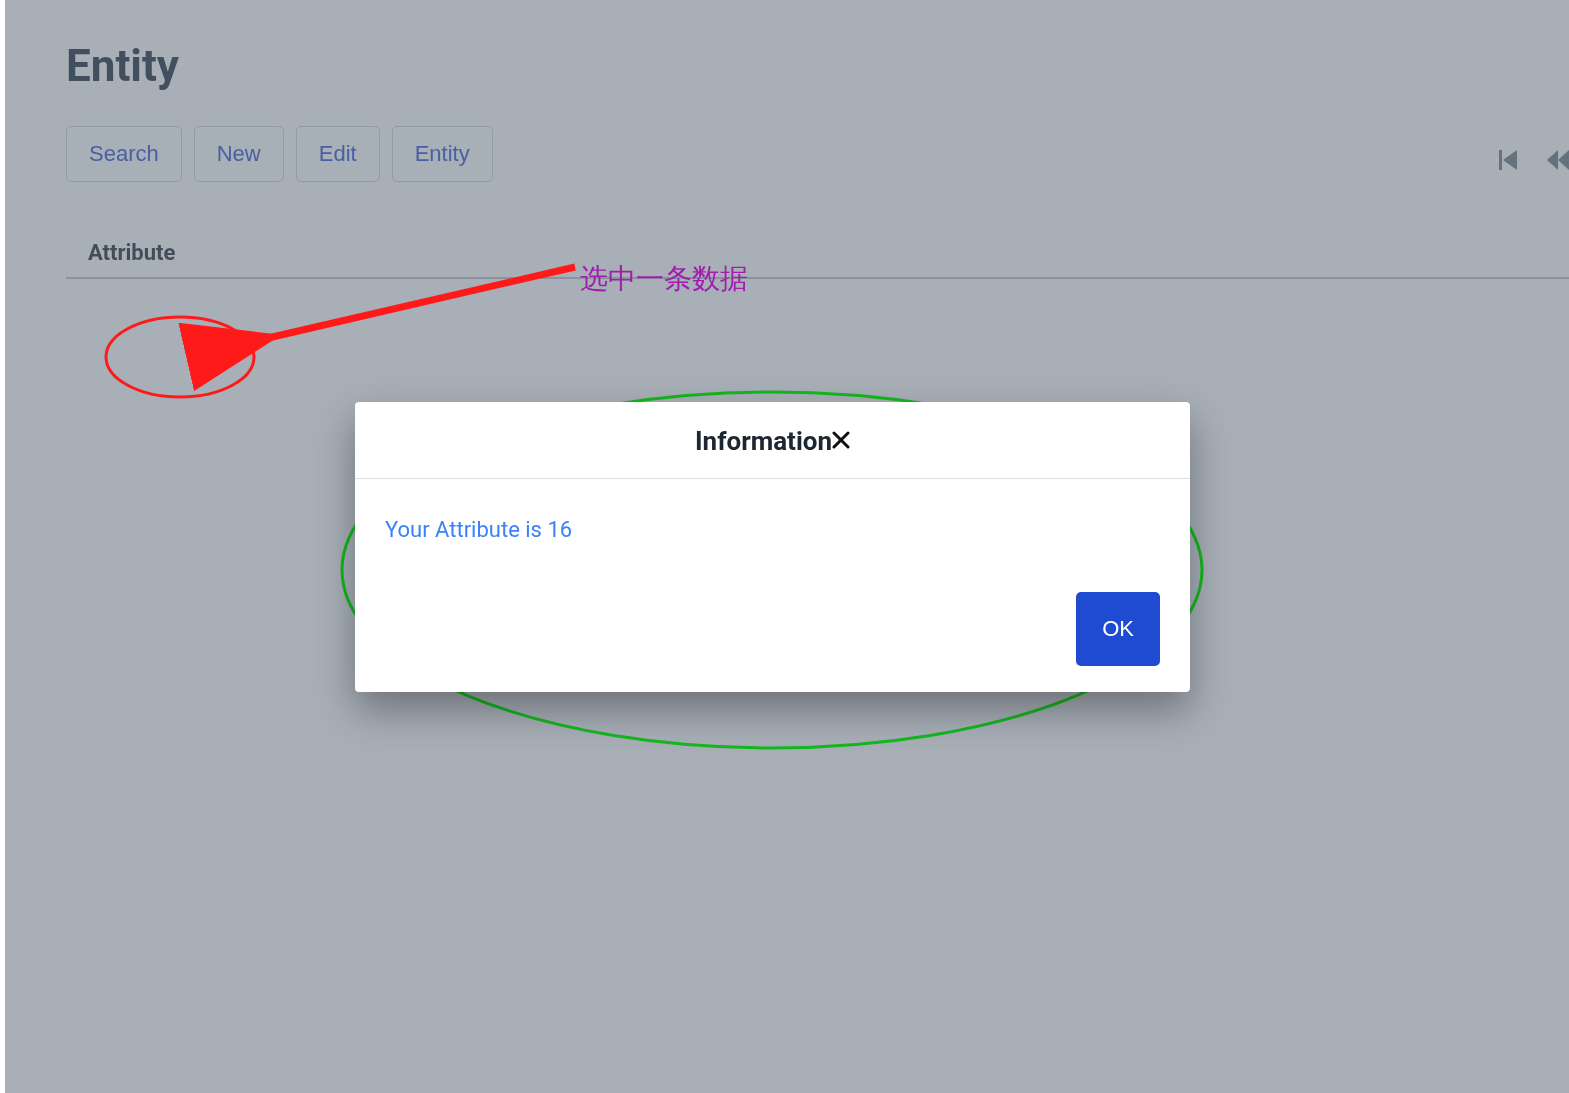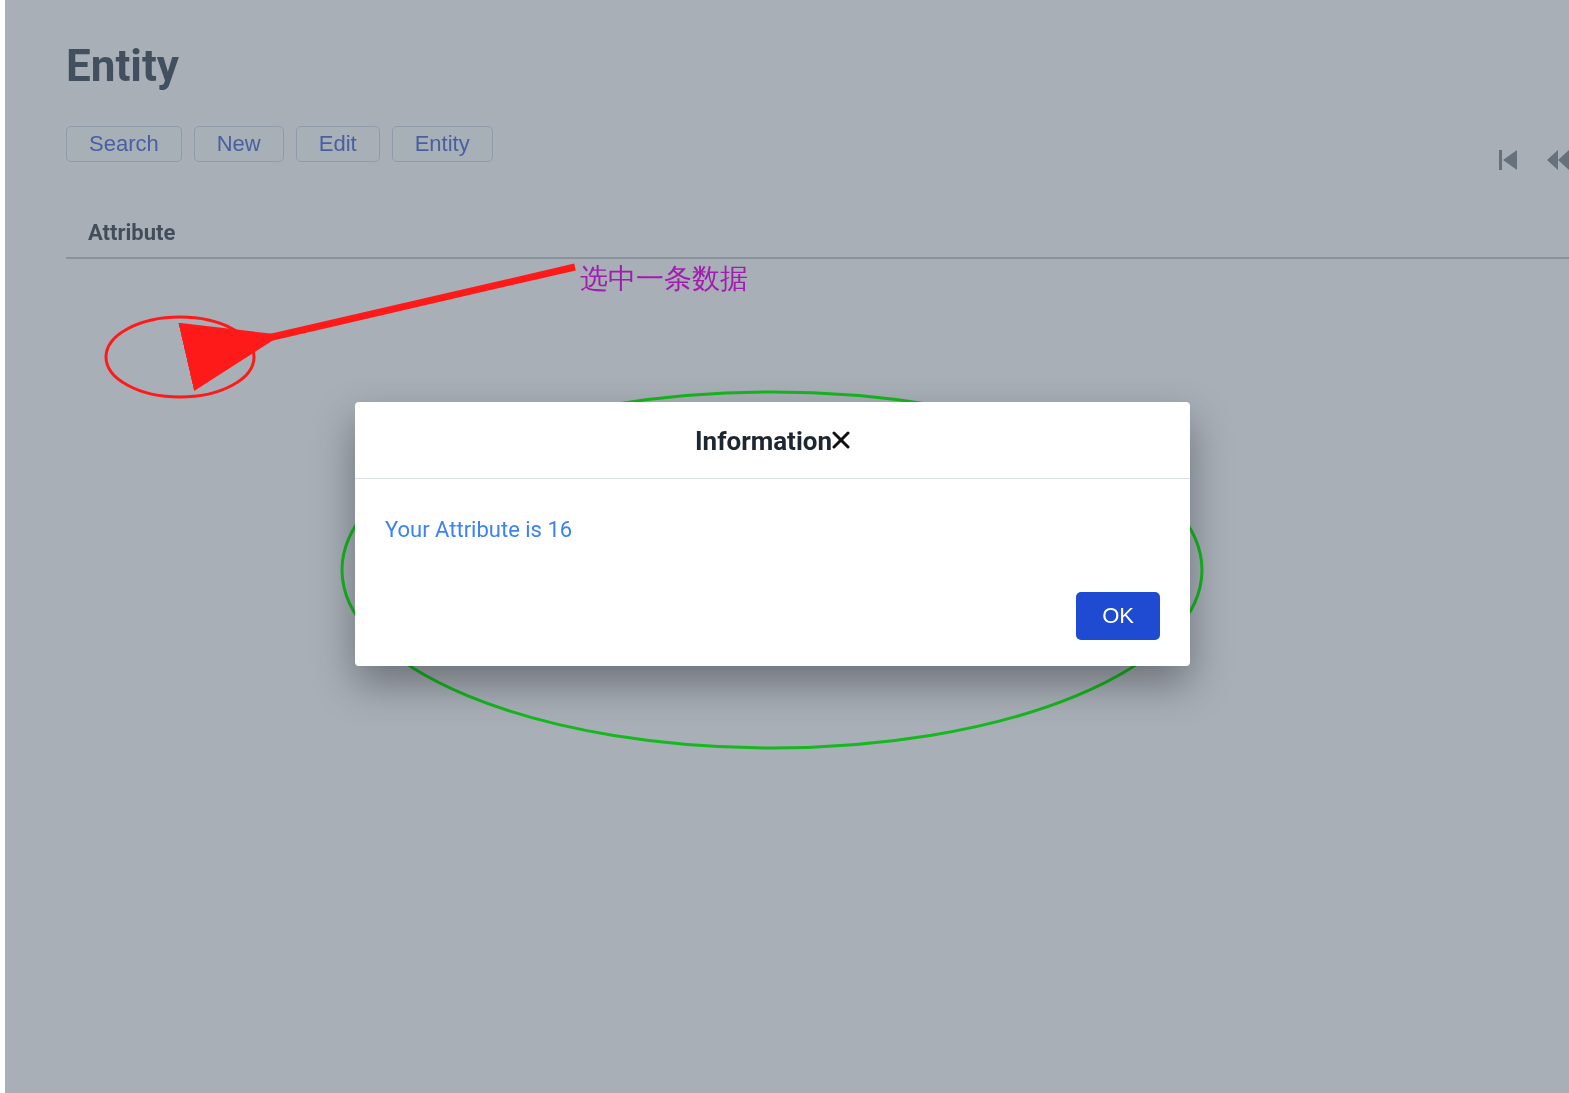--- a/index.html
+++ b/index.html
@@ -39,21 +39,21 @@
   .toolbar {
     display: flex;
     gap: 12px;
     margin-bottom: 46px;
   }
   .toolbar-btn {
     border: 1px solid #c9d3e0;
     background: #fdfefe;
     color: #2d4ed1;
     font-size: 22px;
-    padding: 4px 22px;
+    padding: 14px 22px;
     border-radius: 5px;
     cursor: pointer;
   }
 
   .pager-icons {
     position: absolute;
     top: 150px;
     right: 0;
     display: flex;
     gap: 30px;
@@ -154,21 +154,21 @@
     display: flex;
     justify-content: flex-end;
     padding: 0 30px 26px 30px;
   }
   .btn-primary {
     background: #1e4bd1;
     color: #fff;
     border: none;
     border-radius: 5px;
     font-size: 22px;
-    padding: 11px 26px;
+    padding: 24px 26px;
     cursor: pointer;
   }
 </style>
 </head>
 <body>
 
 <div class="page">
 
   <div class="content-frame">
     <h1 class="page-title">Entity</h1>

